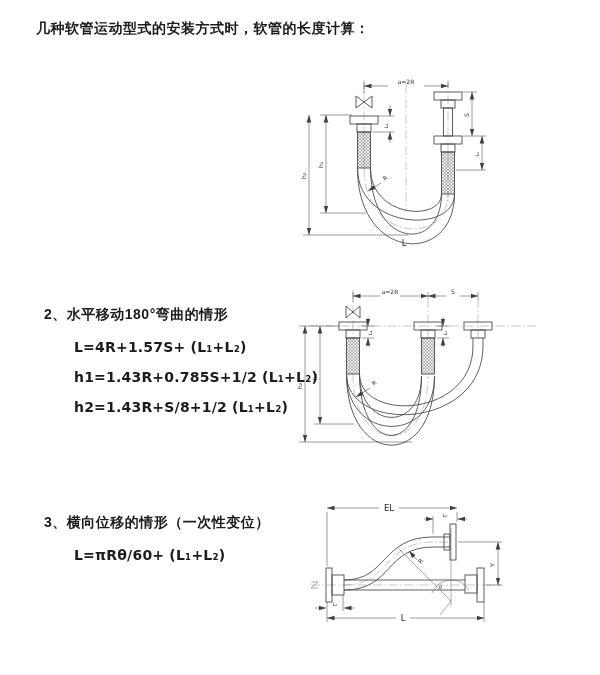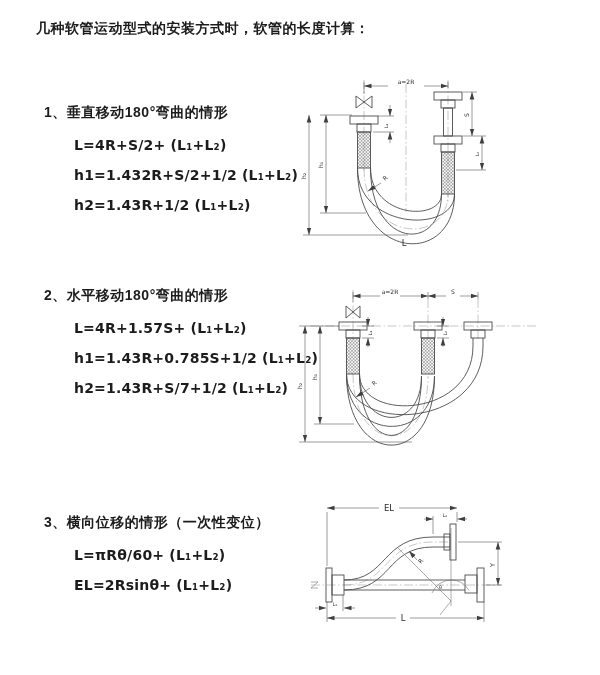--- a/index.html
+++ b/index.html
@@ -22,28 +22,20 @@
   .lbl .md{font-size:6.5px}
   .lbl .lg{font-size:8.5px}
 </style>
 </head>
 <body>
 
 <div class="page">
 
   <h1 class="title">几种软管运动型式的安装方式时，软管的长度计算：</h1>
 
-  <section class="sec" style="top:104px">
-    <h2 class="sec-h">1、垂直移动180°弯曲的情形</h2>
-    <div class="formulas">
-      <p>L=4R+S/2+ (L₁+L₂)</p>
-      <p>h1=1.432R+S/2+1/2 (L₁+L₂)</p>
-      <p>h2=1.43R+1/2 (L₁+L₂)</p>
-    </div>
-  </section>
 
   <svg class="diag" style="left:296px;top:72px" width="262" height="186" viewBox="0 0 262 186">
     <defs>
       <marker id="ar1" markerWidth="8" markerHeight="6" refX="7.5" refY="3" orient="auto-start-reverse" markerUnits="userSpaceOnUse">
         <path d="M0 0.7 L7.5 3 L0 5.3 Z" fill="#3f3f3f"></path>
       </marker>
       <pattern id="hb1" width="3.2" height="3.2" patternUnits="userSpaceOnUse">
         <path d="M0 3.2 L3.2 0 M0 0 L3.2 3.2" stroke="#6a6a6a" stroke-width="0.5" fill="none"></path>
       </pattern>
     </defs>
@@ -112,26 +104,26 @@
       <text x="91.5" y="54" class="sm" text-anchor="middle" transform="rotate(-90 91.5 54)">L₁</text>
       <text x="173" y="43" text-anchor="middle" transform="rotate(-90 173 43)">S</text>
       <text x="183" y="82" class="sm" text-anchor="middle" transform="rotate(-90 183 82)">L₂</text>
       <text x="27" y="93" text-anchor="middle" transform="rotate(-90 27 93)">h₁</text>
       <text x="10" y="104" text-anchor="middle" transform="rotate(-90 10 104)">h₂</text>
       <text x="89" y="109" transform="rotate(-42 89 109)">R</text>
       <text x="108" y="174" class="lg" text-anchor="middle">L</text>
     </g>
   </svg>
 
-  <section class="sec" style="top:287px">
+  <section class="sec" style="top:306px">
     <h2 class="sec-h">2、水平移动180°弯曲的情形</h2>
     <div class="formulas">
       <p>L=4R+1.57S+ (L₁+L₂)</p>
       <p>h1=1.43R+0.785S+1/2 (L₁+L₂)</p>
-      <p>h2=1.43R+S/7+1/2 (L₁+L₂)</p>
+      <p>h2=1.43R+S/8+1/2 (L₁+L₂)</p>
     </div>
   </section>
 
   <svg class="diag" style="left:296px;top:282px" width="272" height="186" viewBox="0 0 272 186">
     <defs>
       <marker id="ar2" markerWidth="8" markerHeight="6" refX="7.5" refY="3" orient="auto-start-reverse" markerUnits="userSpaceOnUse">
         <path d="M0 0.7 L7.5 3 L0 5.3 Z" fill="#3f3f3f"></path>
       </marker>
       <pattern id="hb2" width="3.2" height="3.2" patternUnits="userSpaceOnUse">
         <path d="M0 3.2 L3.2 0 M0 0 L3.2 3.2" stroke="#6a6a6a" stroke-width="0.5" fill="none"></path>
@@ -213,21 +205,20 @@
       <text x="21" y="95" text-anchor="middle" transform="rotate(-90 21 95)">h₁</text>
       <text x="6" y="104" text-anchor="middle" transform="rotate(-90 6 104)">h₂</text>
       <text x="78" y="104" transform="rotate(-40 78 104)">R</text>
     </g>
   </svg>
 
   <section class="sec" style="top:514px">
     <h2 class="sec-h">3、横向位移的情形（一次性变位）</h2>
     <div class="formulas">
       <p>L=πRθ/60+ (L₁+L₂)</p>
-      <p>EL=2Rsinθ+ (L₁+L₂)</p>
     </div>
   </section>
 
   <svg class="diag" style="left:293px;top:494px" width="297" height="150" viewBox="0 0 297 150">
     <defs>
       <marker id="ar3" markerWidth="8" markerHeight="6" refX="7.5" refY="3" orient="auto-start-reverse" markerUnits="userSpaceOnUse">
         <path d="M0 0.7 L7.5 3 L0 5.3 Z" fill="#3f3f3f"></path>
       </marker>
     </defs>
 

